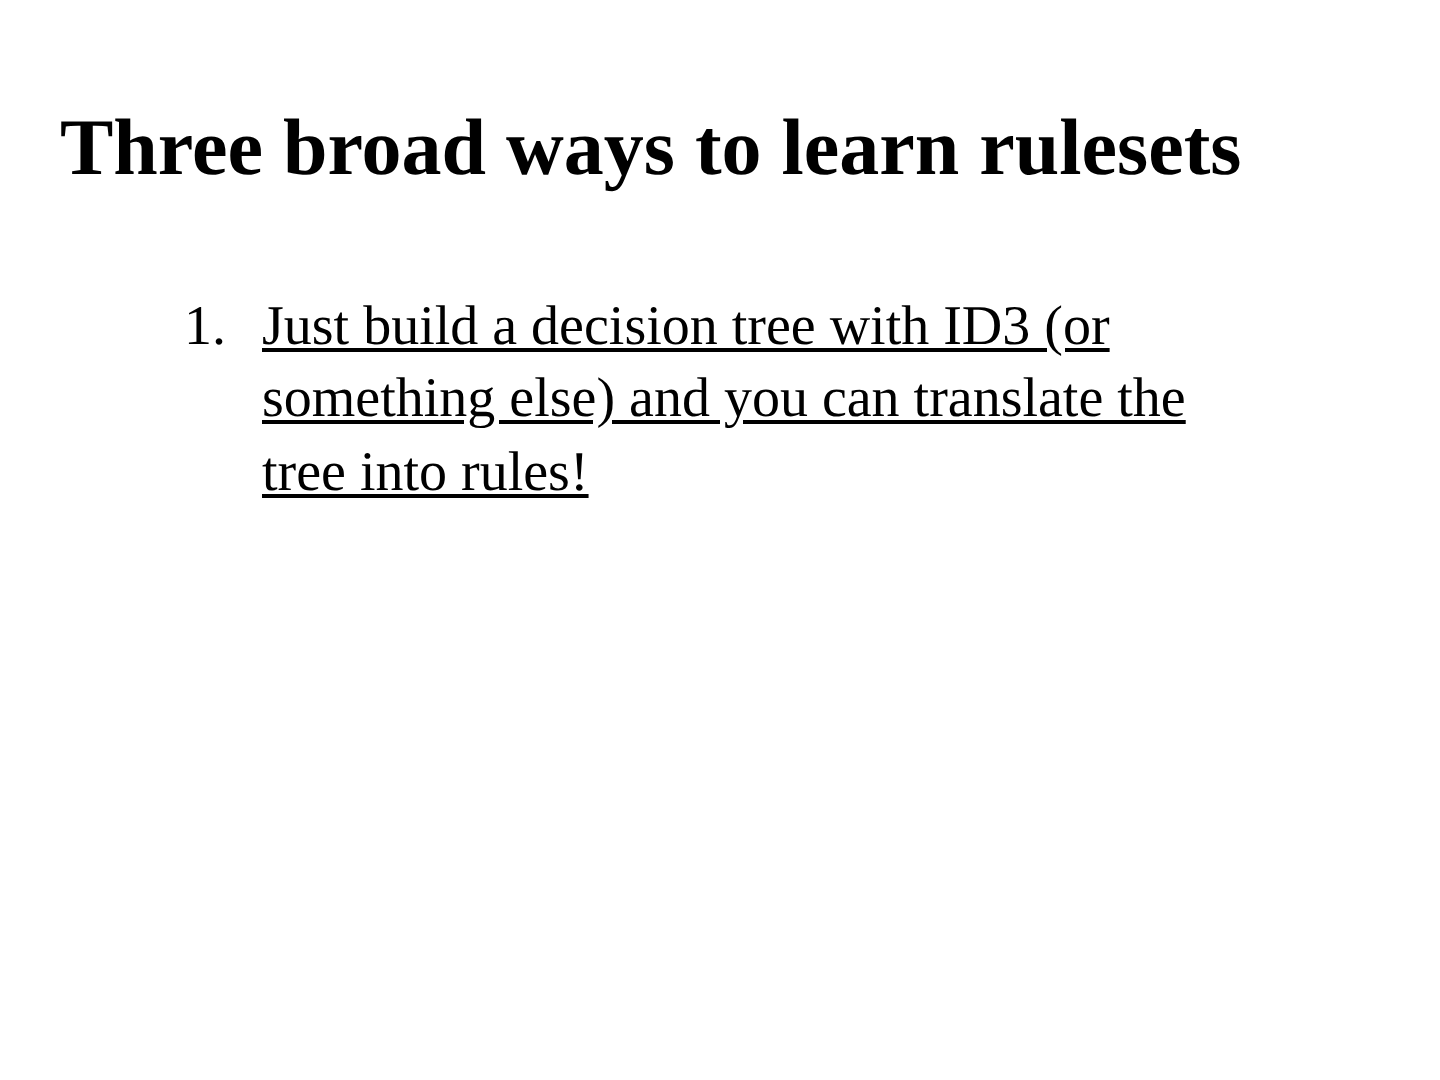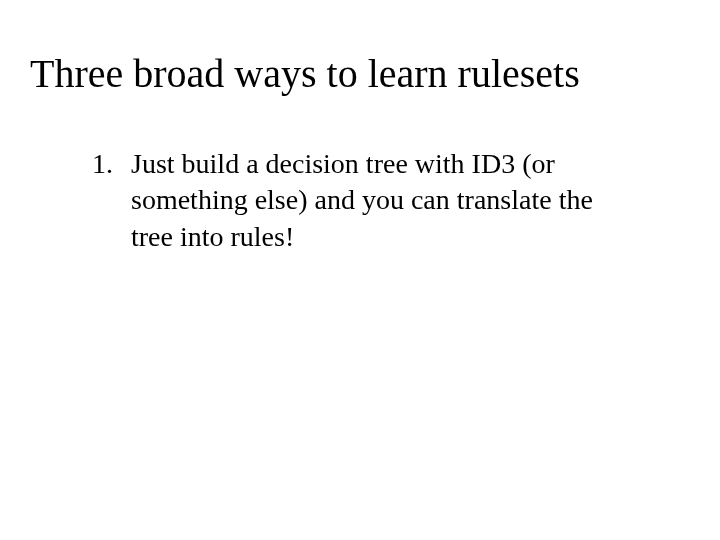--- a/index.html
+++ b/index.html
@@ -15,41 +15,42 @@
       color: #000000;
       overflow: hidden;
     }
     .slide {
       width: 100%;
       height: 100%;
       padding: 50px 30px 30px 30px;
     }
     .title {
       font-size: 40px;
-      font-weight: normal;
+      font-weight: bold;
       line-height: 1.2;
       margin-bottom: 48px;
     }
     .list {
       padding-left: 62px;
     }
     .list-item {
       display: flex;
       align-items: flex-start;
     }
     .list-marker {
       font-size: 28px;
       line-height: 1.3;
       flex-shrink: 0;
       margin-right: 18px;
     }
     .list-text {
       font-size: 28px;
       line-height: 1.3;
       padding-right: 70px;
+      text-decoration: underline;
     }
   </style>
 </head>
 <body>
 
 <div class="slide">
   <h1 class="title">Three broad ways to learn rulesets</h1>
   <div class="list">
     <div class="list-item">
       <span class="list-marker">1.</span>

